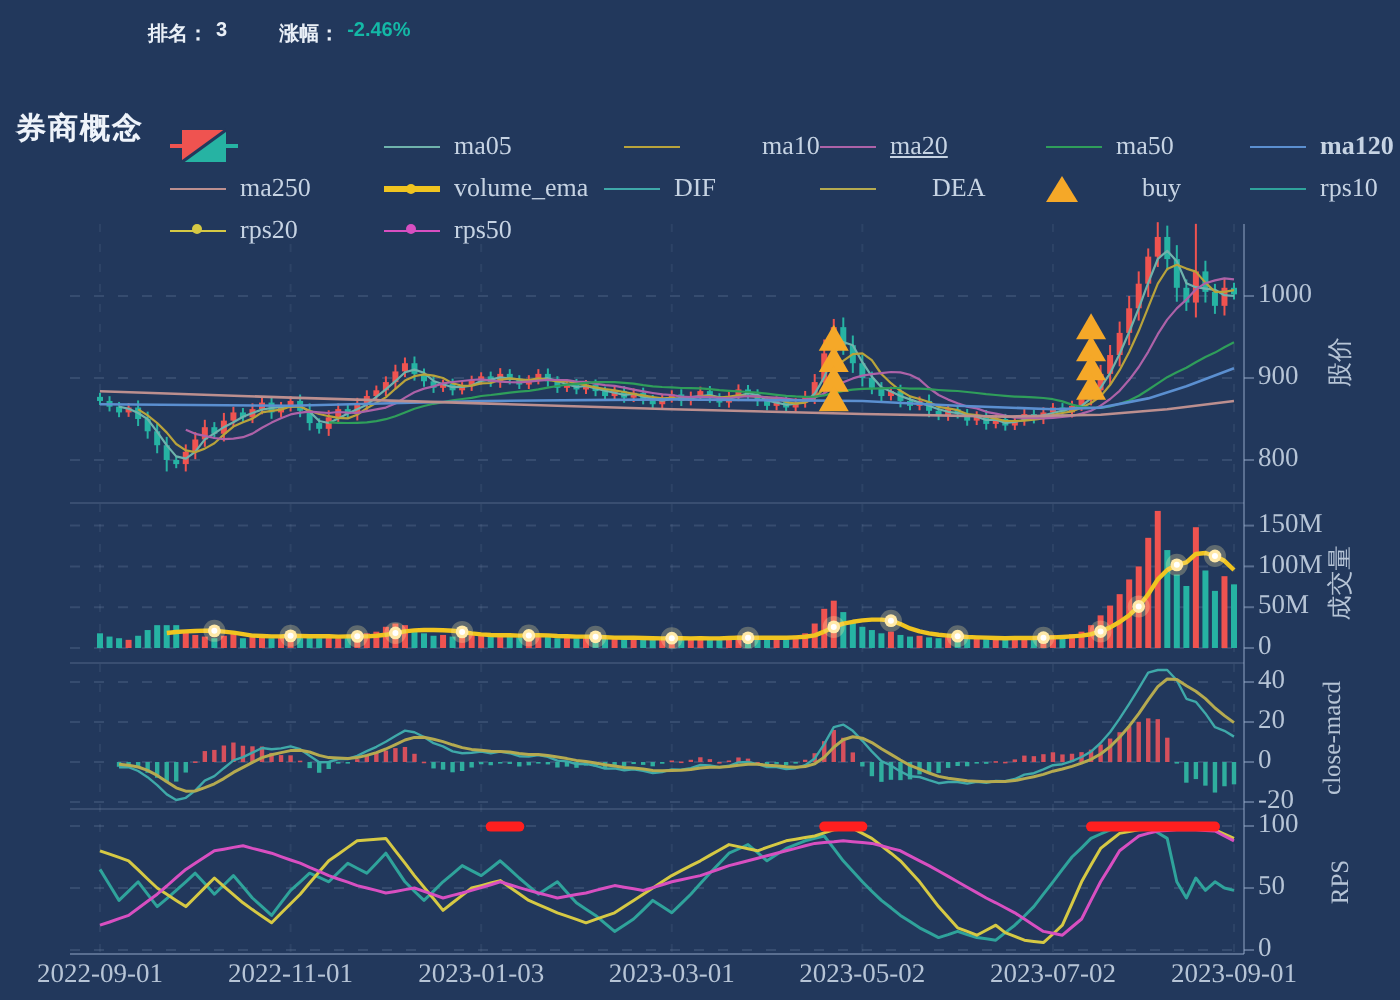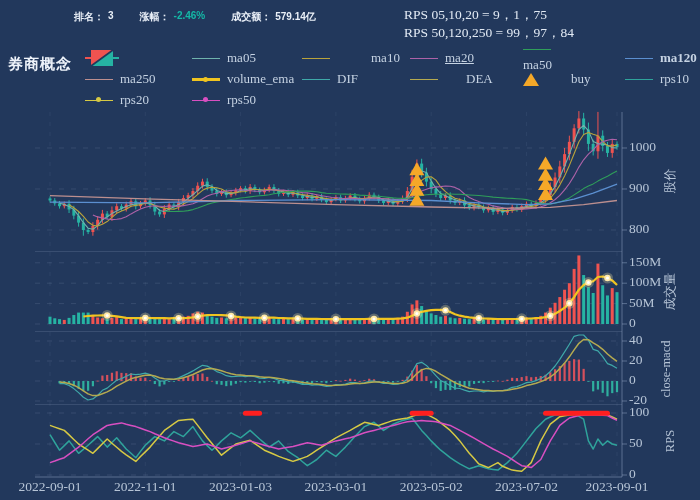--- a/index.html
+++ b/index.html
@@ -8,21 +8,21 @@
   #chart-svg{position:absolute;left:0;top:0;}
   .hdr{position:absolute;left:74px;top:10px;display:flex;gap:26px;
        font-family:"Liberation Sans","DejaVu Sans",sans-serif;
        font-size:10px;font-weight:bold;color:#e9eff7;white-space:nowrap;}
   .hdr .grp{display:flex;gap:4px;}
   .val-green{color:#14b8a6;}
   .rps-info{position:absolute;left:404px;top:6px;color:#e2eaf4;font-size:13.5px;line-height:18px;white-space:nowrap;}
   .title{position:absolute;left:8px;top:55px;font-family:"Liberation Sans","DejaVu Sans",sans-serif;
          font-size:15px;font-weight:bold;color:#eef3fa;letter-spacing:1px;}
   #legend{position:absolute;left:85px;top:49px;width:612px;height:62px;font-size:13px;color:#c6d3e3;}
-  .leg-item{position:absolute;display:flex;align-items:center;gap:7px;height:18px;cursor:pointer;}
+  .leg-item{position:absolute;display:flex;align-items:center;gap:7px;height:18px;cursor:pointer;margin-top:15px;}
   .leg-line{width:28px;border-top-style:solid;position:relative;}
   .leg-dot{width:5px;height:5px;border-radius:50%;position:absolute;left:11px;}
   .leg-tri{width:0;height:0;border-left:8px solid transparent;border-right:8px solid transparent;
            border-bottom:13px solid #f5a828;}
 </style>
 </head>
 <body>
 
 <div id="app">
   <svg id="chart-svg" width="700" height="500">
@@ -647,56 +647,48 @@
 
   <div class="hdr">
     <span class="grp">
       <span>排名：</span>
       <span>3</span>
     </span>
     <span class="grp">
       <span>涨幅：</span>
       <span class="val-green">-2.46%</span>
     </span>
-    <span class="grp">
-      <span>成交额：</span>
-      <span>579.14亿</span>
-    </span>
   </div>
 
-  <div class="rps-info">
-    <div>RPS 05,10,20 = 9，1，75</div>
-    <div>RPS 50,120,250 = 99，97，84</div>
-  </div>
 
   <div class="title">券商概念</div>
 
   <div id="legend">
       <div class="leg-item" style="left: 0px; top: 0px;">
         <svg width="34" height="18">
           <polygon points="6,1 28,1 6,17" fill="#ef5350"></polygon>
           <polygon points="28,1 28,17 6,17" fill="#26b3a3"></polygon>
           <line x1="6" y1="17" x2="28" y2="1" stroke="#22385c" stroke-width="1.6"></line>
           <line x1="0" y1="9" x2="7" y2="9" stroke="#ef5350" stroke-width="2"></line>
           <line x1="27" y1="9" x2="34" y2="9" stroke="#26b3a3" stroke-width="2"></line>
         </svg>
       </div>
       <div class="leg-item" style="left: 107px; top: 0px;">
         <div class="leg-line" style="border-top-width: 1.5px; border-top-color: rgb(111, 179, 172);"></div>
         <span>ma05</span>
       </div>
-      <div class="leg-item" style="left: 217px; top: 0px; gap: 41px;">
+      <div class="leg-item" style="left: 227px; top: 0px; gap: 41px;">
         <div class="leg-line" style="border-top-width: 1.5px; border-top-color: rgb(185, 163, 59);"></div>
         <span>ma10</span>
       </div>
       <div class="leg-item" style="left: 325px; top: 0px; text-decoration: underline;">
         <div class="leg-line" style="border-top-width: 1.5px; border-top-color: rgb(173, 98, 168);"></div>
         <span>ma20</span>
       </div>
-      <div class="leg-item" style="left: 438px; top: 0px; flex-direction: column;">
+      <div class="leg-item" style="left: 438px; top: 0px;">
         <div class="leg-line" style="border-top-width: 1.5px; border-top-color: rgb(47, 158, 90);"></div>
         <span>ma50</span>
       </div>
       <div class="leg-item" style="left: 540px; top: 0px; font-weight: bold;">
         <div class="leg-line" style="border-top-width: 1.5px; border-top-color: rgb(91, 143, 208);"></div>
         <span>ma120</span>
       </div>
       <div class="leg-item" style="left: 0px; top: 21px;">
         <div class="leg-line" style="border-top-width: 1.5px; border-top-color: rgb(188, 143, 143);"></div>
         <span>ma250</span>

